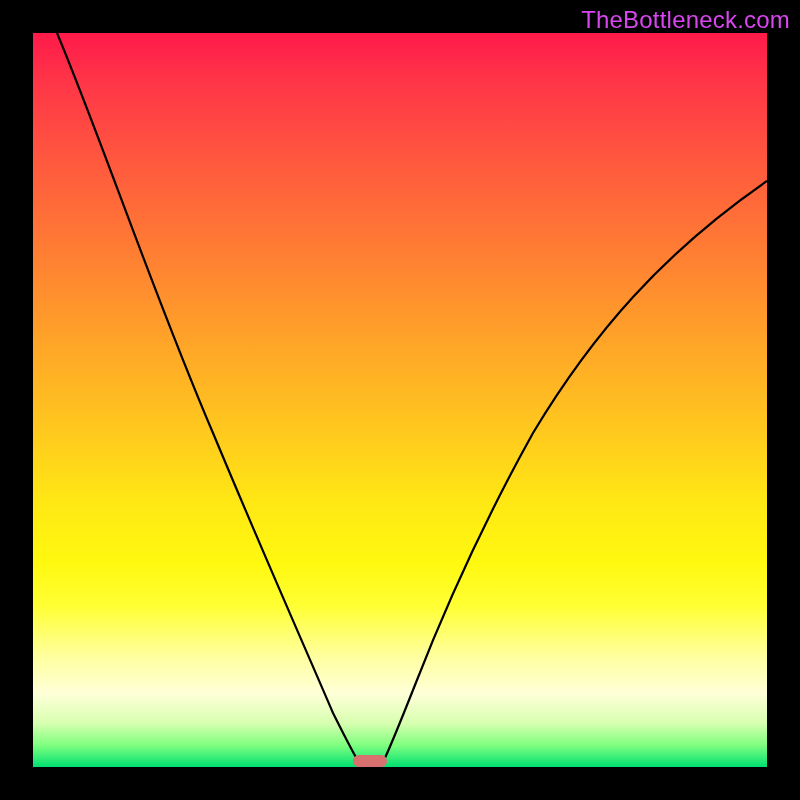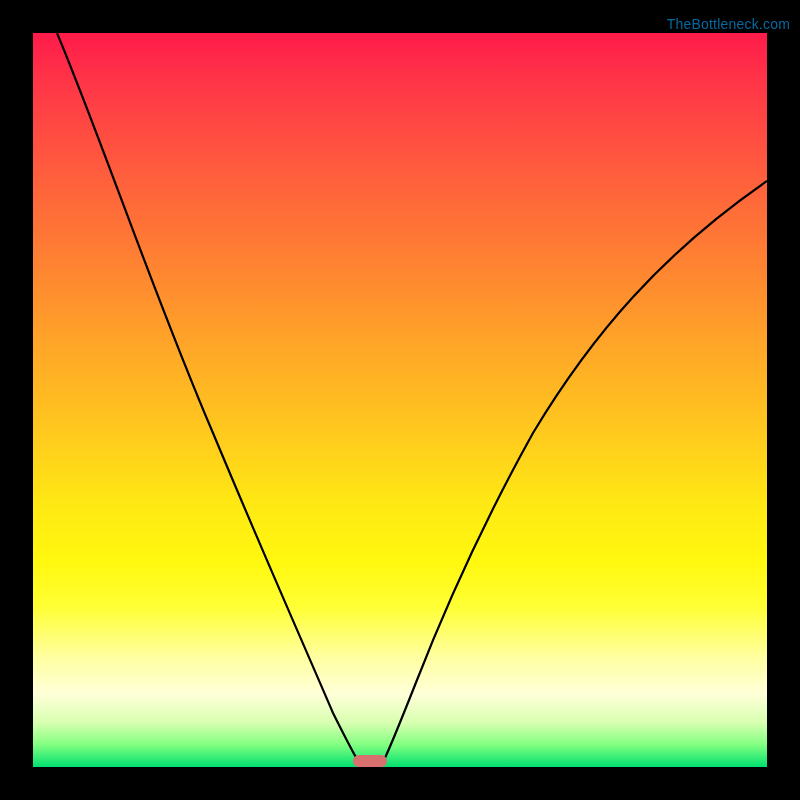--- a/index.html
+++ b/index.html
@@ -47,25 +47,25 @@
     width: 734px;
     height: 734px;
   }
   .marker {
     position: absolute;
     background: #d87070;
     border-radius: 6px;
   }
   .watermark {
     position: absolute;
-    top: 16px;
+    top: 6px;
     right: 10px;
-    color: #0369a1;
+    color: #d946ef;
     font-family: Arial, Helvetica, sans-serif;
-    font-size: 14px;
+    font-size: 24px;
     font-weight: 500;
     letter-spacing: 0.2px;
   }
 </style>
 </head>
 <body>
 
 <div class="chart-container">
   <div class="plot-area">
     <svg class="curves" viewBox="0 0 734 734" preserveAspectRatio="none">

